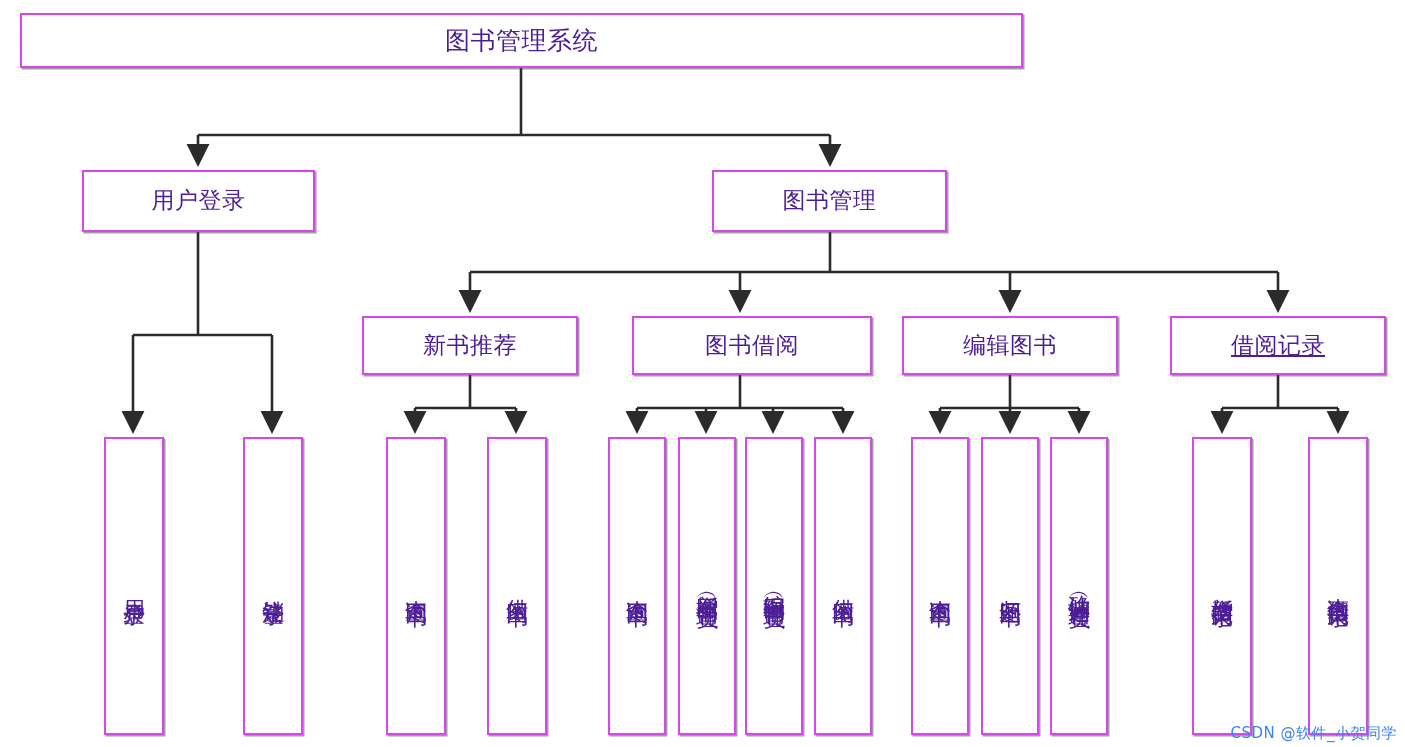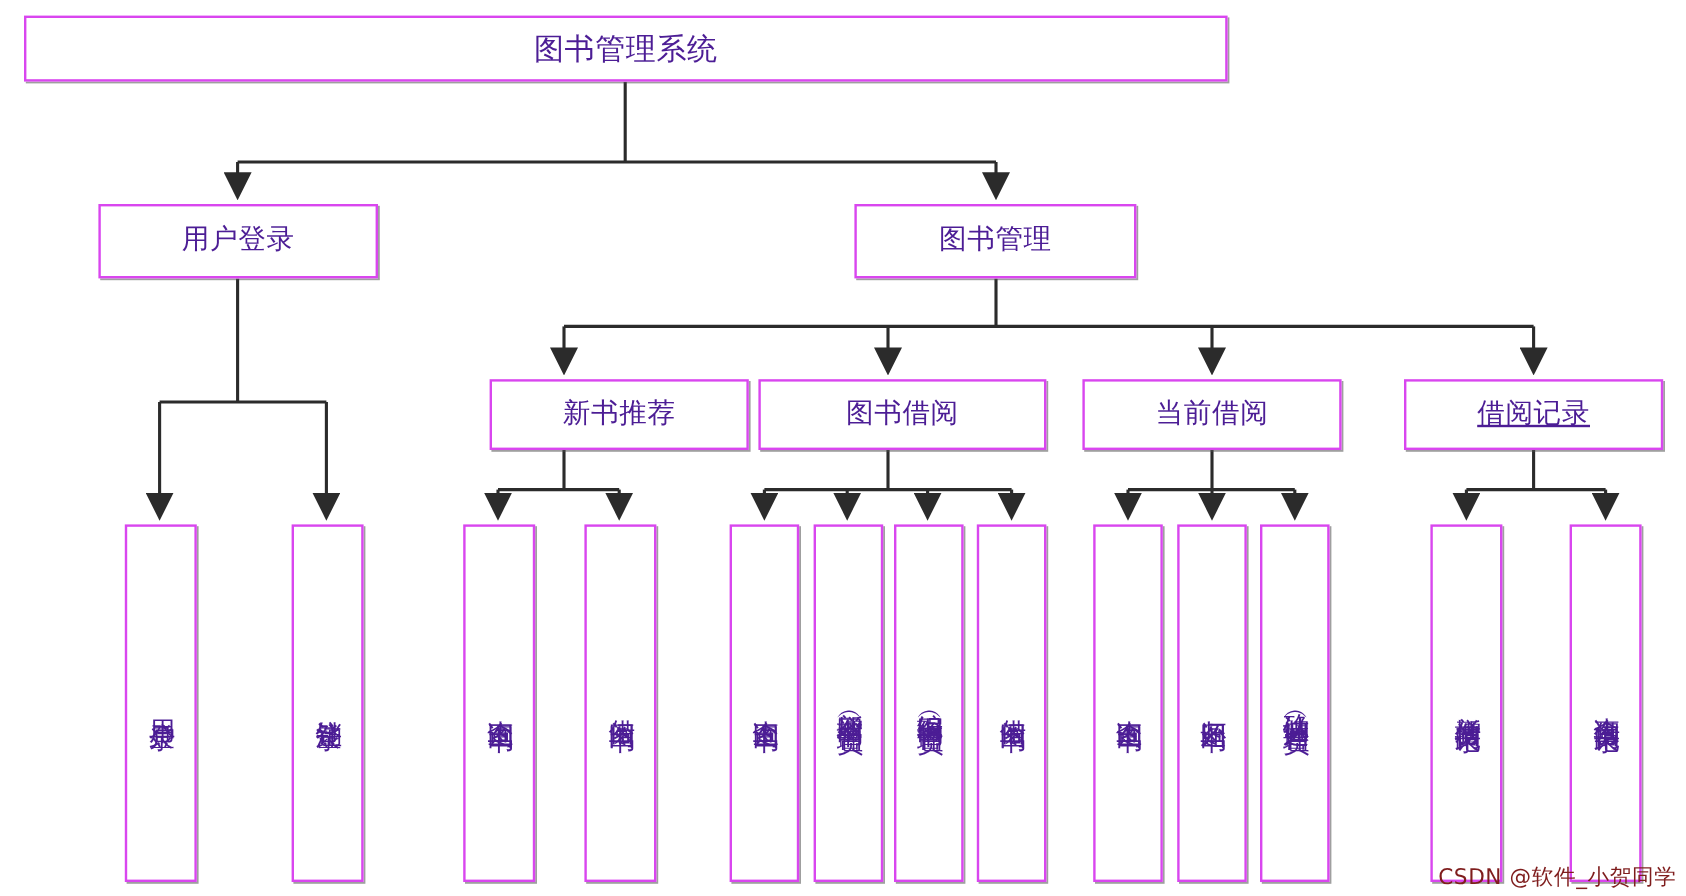--- a/index.html
+++ b/index.html
@@ -58,22 +58,22 @@
     text-orientation: upright;
     font-size: 22px;
     line-height: 1.02;
     letter-spacing: 2px;
     white-space: nowrap;
   }
   #watermark {
     position: absolute;
     right: 8px;
     bottom: 4px;
-    font-size: 18px;
-    color: #7f1d1d;
+    font-size: 15px;
+    color: #3b82f6;
     letter-spacing: 0.5px;
     white-space: nowrap;
   }
 </style>
 </head>
 <body>
 
 <div id="canvas">
 
   <svg id="edges" viewBox="0 0 1405 747" width="1405" height="747">
@@ -131,30 +131,30 @@
   </div>
 
   <div class="node h-node" id="node-user-login" style="left:82px; top:170px; width:233px; height:62px;">
     <span class="lbl">用户登录</span>
   </div>
 
   <div class="node h-node" id="node-book-manage" style="left:712px; top:170px; width:235px; height:62px;">
     <span class="lbl">图书管理</span>
   </div>
 
-  <div class="node h-node" id="node-new-book-rec" style="left:362px; top:316px; width:216px; height:59px;margin-left:46px;">
+  <div class="node h-node" id="node-new-book-rec" style="left:362px; top:316px; width:216px; height:59px;">
     <span class="lbl">新书推荐</span>
   </div>
 
   <div class="node h-node" id="node-book-borrow" style="left:632px; top:316px; width:240px; height:59px;">
     <span class="lbl">图书借阅</span>
   </div>
 
   <div class="node h-node" id="node-current-borrow" style="left:902px; top:316px; width:216px; height:59px;">
-    <span class="lbl">当前借阅</span>
+    <span class="lbl">编辑图书</span>
   </div>
 
   <div class="node h-node" id="node-borrow-record" style="left:1170px; top:316px; width:216px; height:59px;text-decoration:underline;">
     <span class="lbl">借阅记录</span>
   </div>
 
   <div class="node v-node" style="left:104px; top:437px; width:60px; height:298px;">
     <span class="lbl">用户登录</span>
   </div>
 

